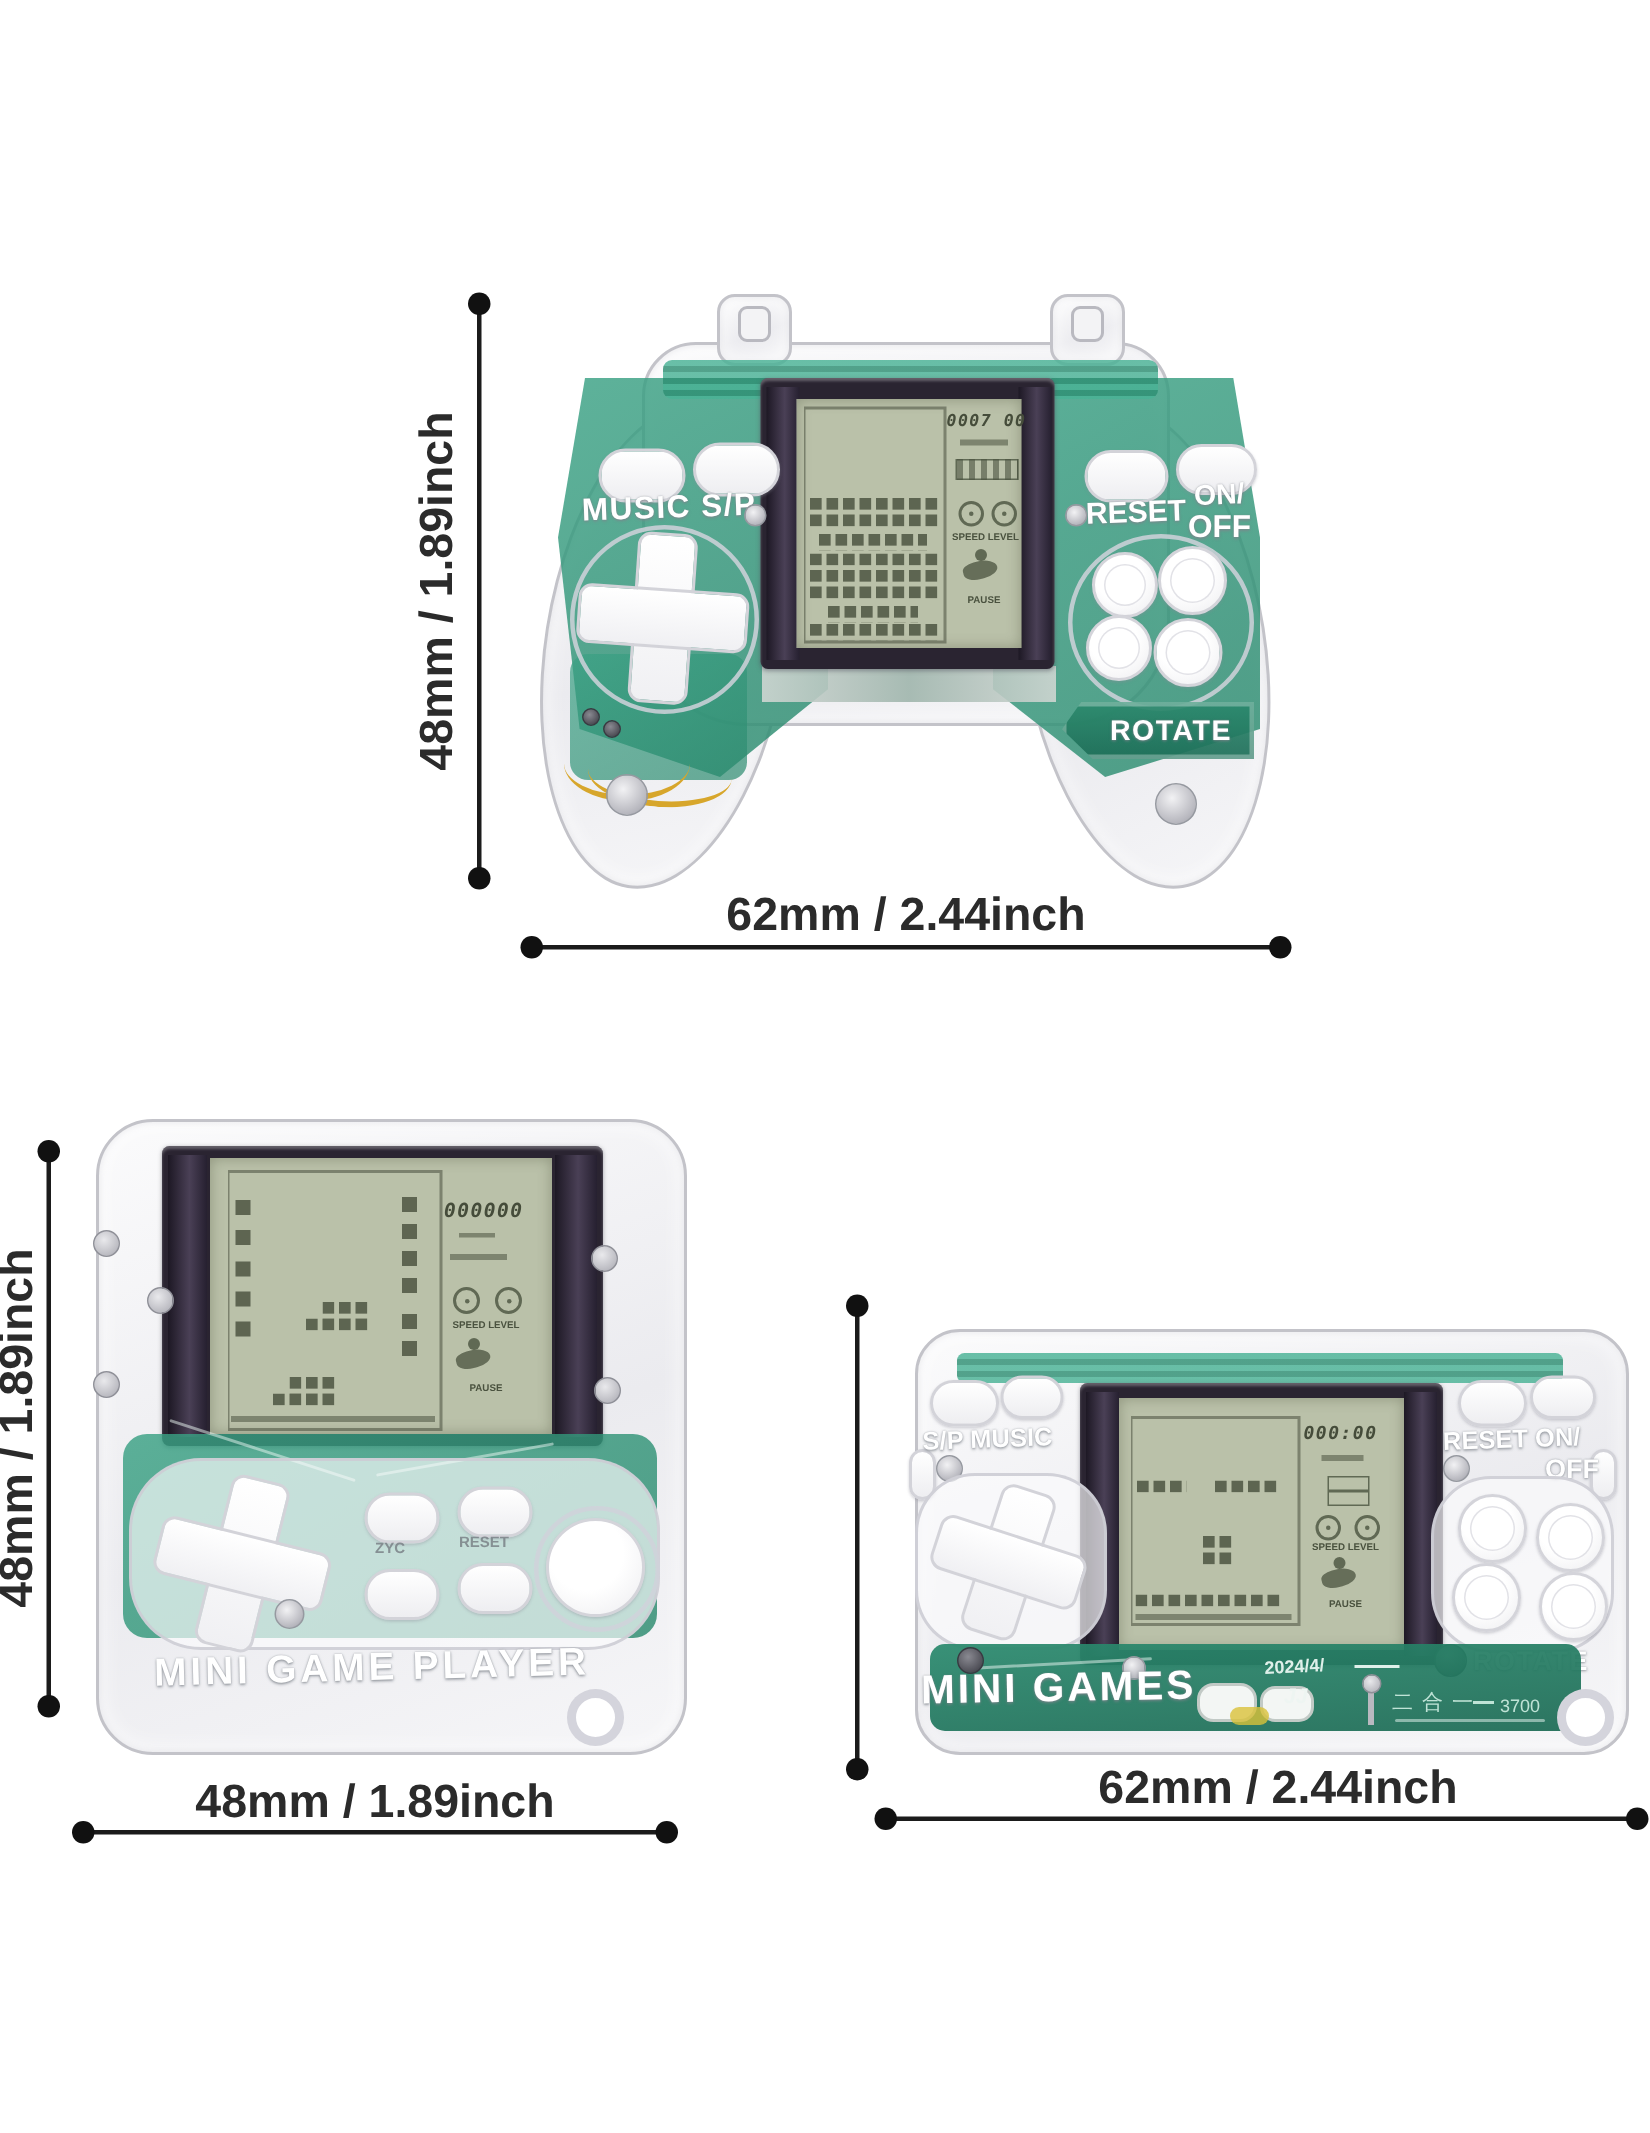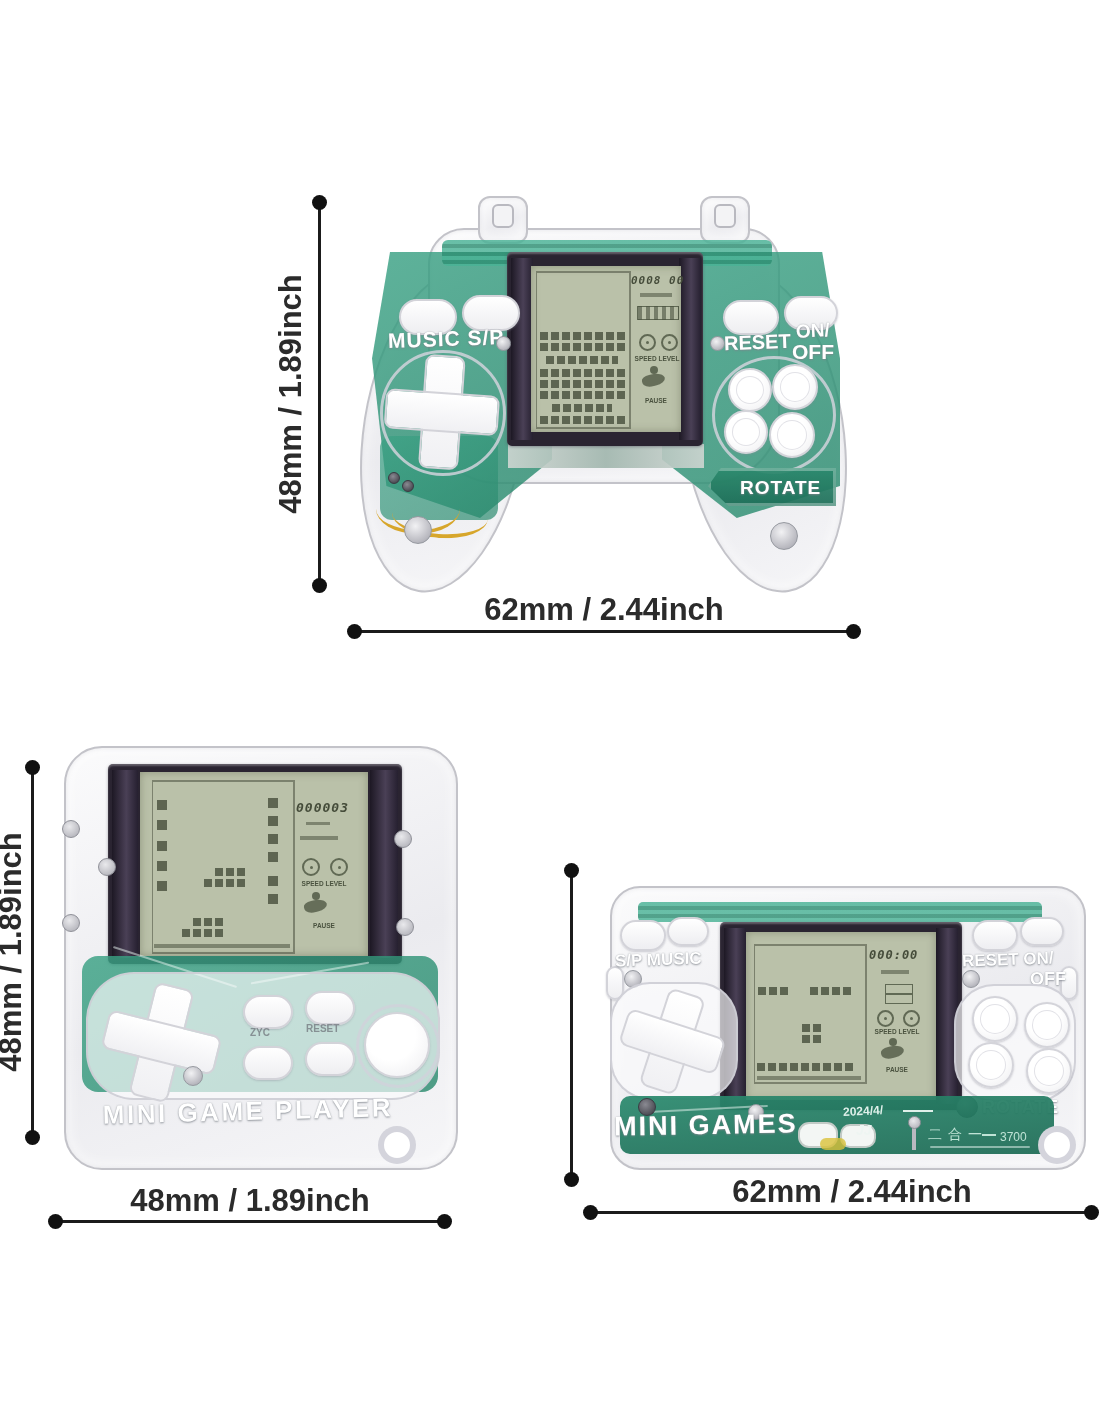--- a/index.html
+++ b/index.html
@@ -113,21 +113,21 @@
       <div class="lcd-frame" style="left:507px;top:252px;width:196px;height:194px;"></div>
       <div class="lcd-band" style="left:511px;top:258px;width:22px;height:182px;"></div>
       <div class="lcd-band" style="left:679px;top:258px;width:22px;height:182px;"></div>
       <div class="lcd-screen" style="left:531px;top:266px;width:150px;height:166px;"></div>
       <div class="game-box" style="left:536px;top:271px;width:92px;height:154px;border-left-width:1px;"></div>
       <div class="blk" style="left:540px;top:332px;width:86px;height:22px;"></div>
       <div class="blk" style="left:546px;top:356px;width:72px;height:11px;"></div>
       <div class="blk" style="left:540px;top:369px;width:86px;height:33px;"></div>
       <div class="blk" style="left:552px;top:404px;width:60px;height:11px;"></div>
       <div class="blk" style="left:540px;top:416px;width:86px;height:11px;"></div>
-      <div class="lcd-score" style="left:631px;top:274px;font-size:11px;">0008 00</div>
+      <div class="lcd-score" style="left:631px;top:274px;font-size:11px;">0007 00</div>
       <div class="lcd-bar" style="left:640px;top:293px;width:32px;height:4px;"></div>
       <div class="lcd-box" style="left:637px;top:306px;width:40px;height:12px;
                   background:repeating-linear-gradient(90deg,rgba(74,82,63,.6) 0 4px,transparent 4px 8px);"></div>
       <div class="lcd-coin" style="left:639px;top:334px;width:13px;height:13px;"></div>
       <div class="lcd-coin" style="left:661px;top:334px;width:13px;height:13px;"></div>
       <div class="lcd-tiny" style="left:630px;top:355px;width:54px;font-size:6.5px;">SPEED LEVEL</div>
       <div class="lcd-man" style="left:640px;top:366px;"></div>
       <div class="lcd-tiny" style="left:634px;top:397px;width:44px;font-size:6.5px;">PAUSE</div>
 
       <div class="pillbtn" style="left:399px;top:299px;width:54px;height:32px;"></div>
@@ -182,21 +182,21 @@
       <div class="sq" style="left:268px;top:816px;"></div>
       <div class="sq" style="left:268px;top:834px;"></div>
       <div class="sq" style="left:268px;top:852px;"></div>
       <div class="sq" style="left:268px;top:876px;"></div>
       <div class="sq" style="left:268px;top:894px;"></div>
       <div class="blk" style="left:215px;top:868px;width:33px;height:11px;"></div>
       <div class="blk" style="left:204px;top:879px;width:44px;height:11px;"></div>
       <div class="blk" style="left:193px;top:918px;width:33px;height:11px;"></div>
       <div class="blk" style="left:182px;top:929px;width:44px;height:11px;"></div>
       <div class="lcd-bar" style="left:154px;top:944px;width:136px;height:4px;"></div>
-      <div class="lcd-score" style="left:296px;top:800px;font-size:13px;">000003</div>
+      <div class="lcd-score" style="left:296px;top:800px;font-size:13px;">000000</div>
       <div class="lcd-bar" style="left:306px;top:822px;width:24px;height:3px;"></div>
       <div class="lcd-bar" style="left:300px;top:836px;width:38px;height:4px;"></div>
       <div class="lcd-coin" style="left:302px;top:858px;width:14px;height:14px;"></div>
       <div class="lcd-coin" style="left:330px;top:858px;width:14px;height:14px;"></div>
       <div class="lcd-tiny" style="left:292px;top:880px;width:64px;font-size:6.5px;">SPEED LEVEL</div>
       <div class="lcd-man" style="left:302px;top:892px;"></div>
       <div class="lcd-tiny" style="left:296px;top:922px;width:56px;font-size:6.5px;">PAUSE</div>
 
       <div class="pin" style="left:62px;top:820px;width:16px;height:16px;"></div>
       <div class="pin" style="left:98px;top:858px;width:16px;height:16px;"></div>

